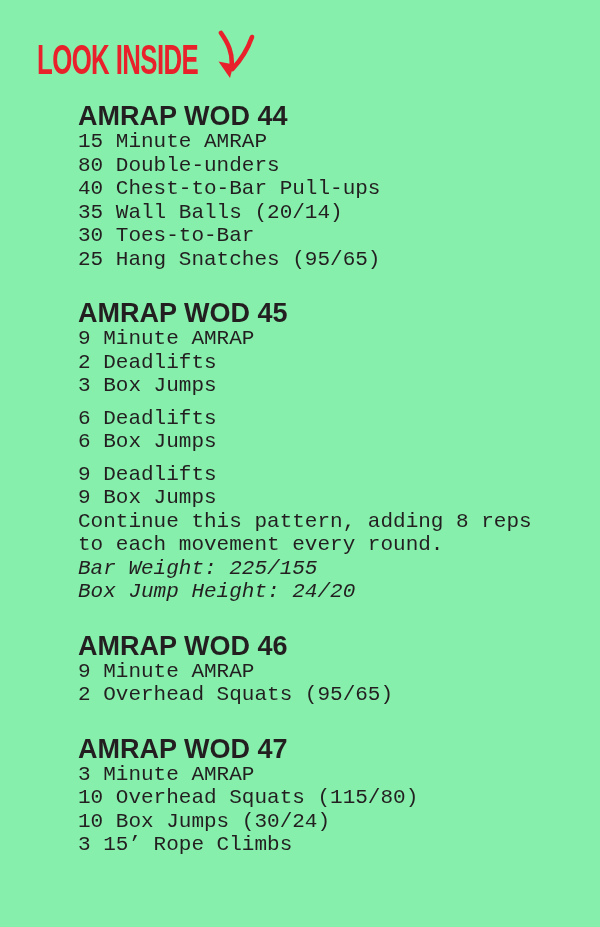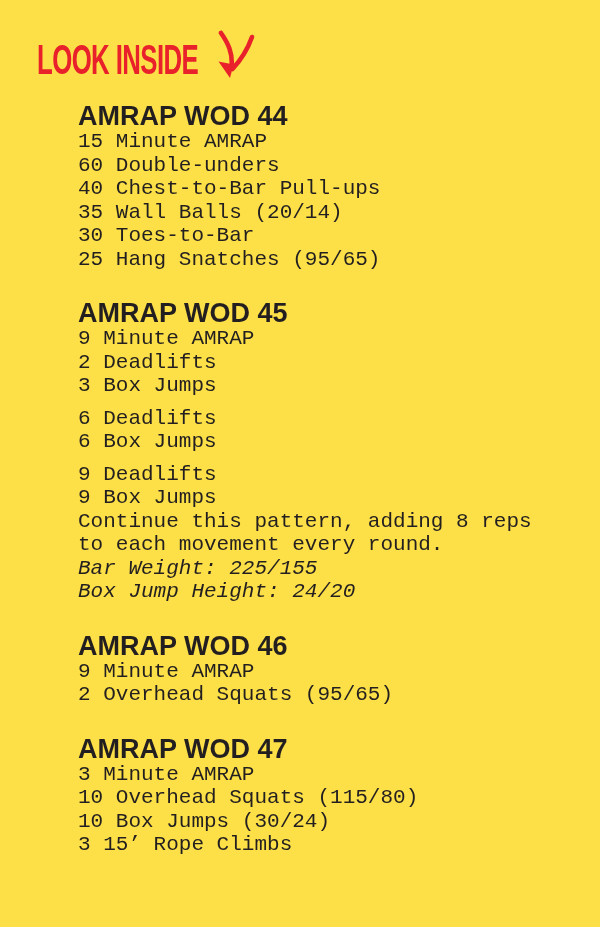--- a/index.html
+++ b/index.html
@@ -1,20 +1,20 @@
 <!DOCTYPE html>
 <html><head>
 <meta charset="utf-8">
 <style>
   html, body { margin: 0; padding: 0; background: #ffffff; }
   .page {
     position: relative;
     width: 600px;
     height: 927px;
-    background: #fde047;
+    background: #86efac;
     font-family: "Liberation Serif", serif;
     color: #231f20;
     overflow: hidden;
   }
   .header {
     position: absolute;
     left: 37px;
     top: 38px;
     height: 52px;
     white-space: nowrap;
@@ -77,21 +77,21 @@
         <path d="M23,48 L11.5,31.5 L26.5,34.5 Z" fill="currentColor"></path>
       </svg>
     </span>
   </div>
 
   <div class="content">
       <section class="workout-section">
         <h2 class="workout-title">AMRAP WOD 44</h2>
         <div class="line-group">
           <p class="workout-line">15 Minute AMRAP</p>
-          <p class="workout-line">60 Double-unders</p>
+          <p class="workout-line">80 Double-unders</p>
           <p class="workout-line">40 Chest-to-Bar Pull-ups</p>
           <p class="workout-line">35 Wall Balls (20/14)</p>
           <p class="workout-line">30 Toes-to-Bar</p>
           <p class="workout-line">25 Hang Snatches (95/65)</p>
         </div>
       </section>
       <section class="workout-section">
         <h2 class="workout-title">AMRAP WOD 45</h2>
         <div class="line-group">
           <p class="workout-line">9 Minute AMRAP</p>

